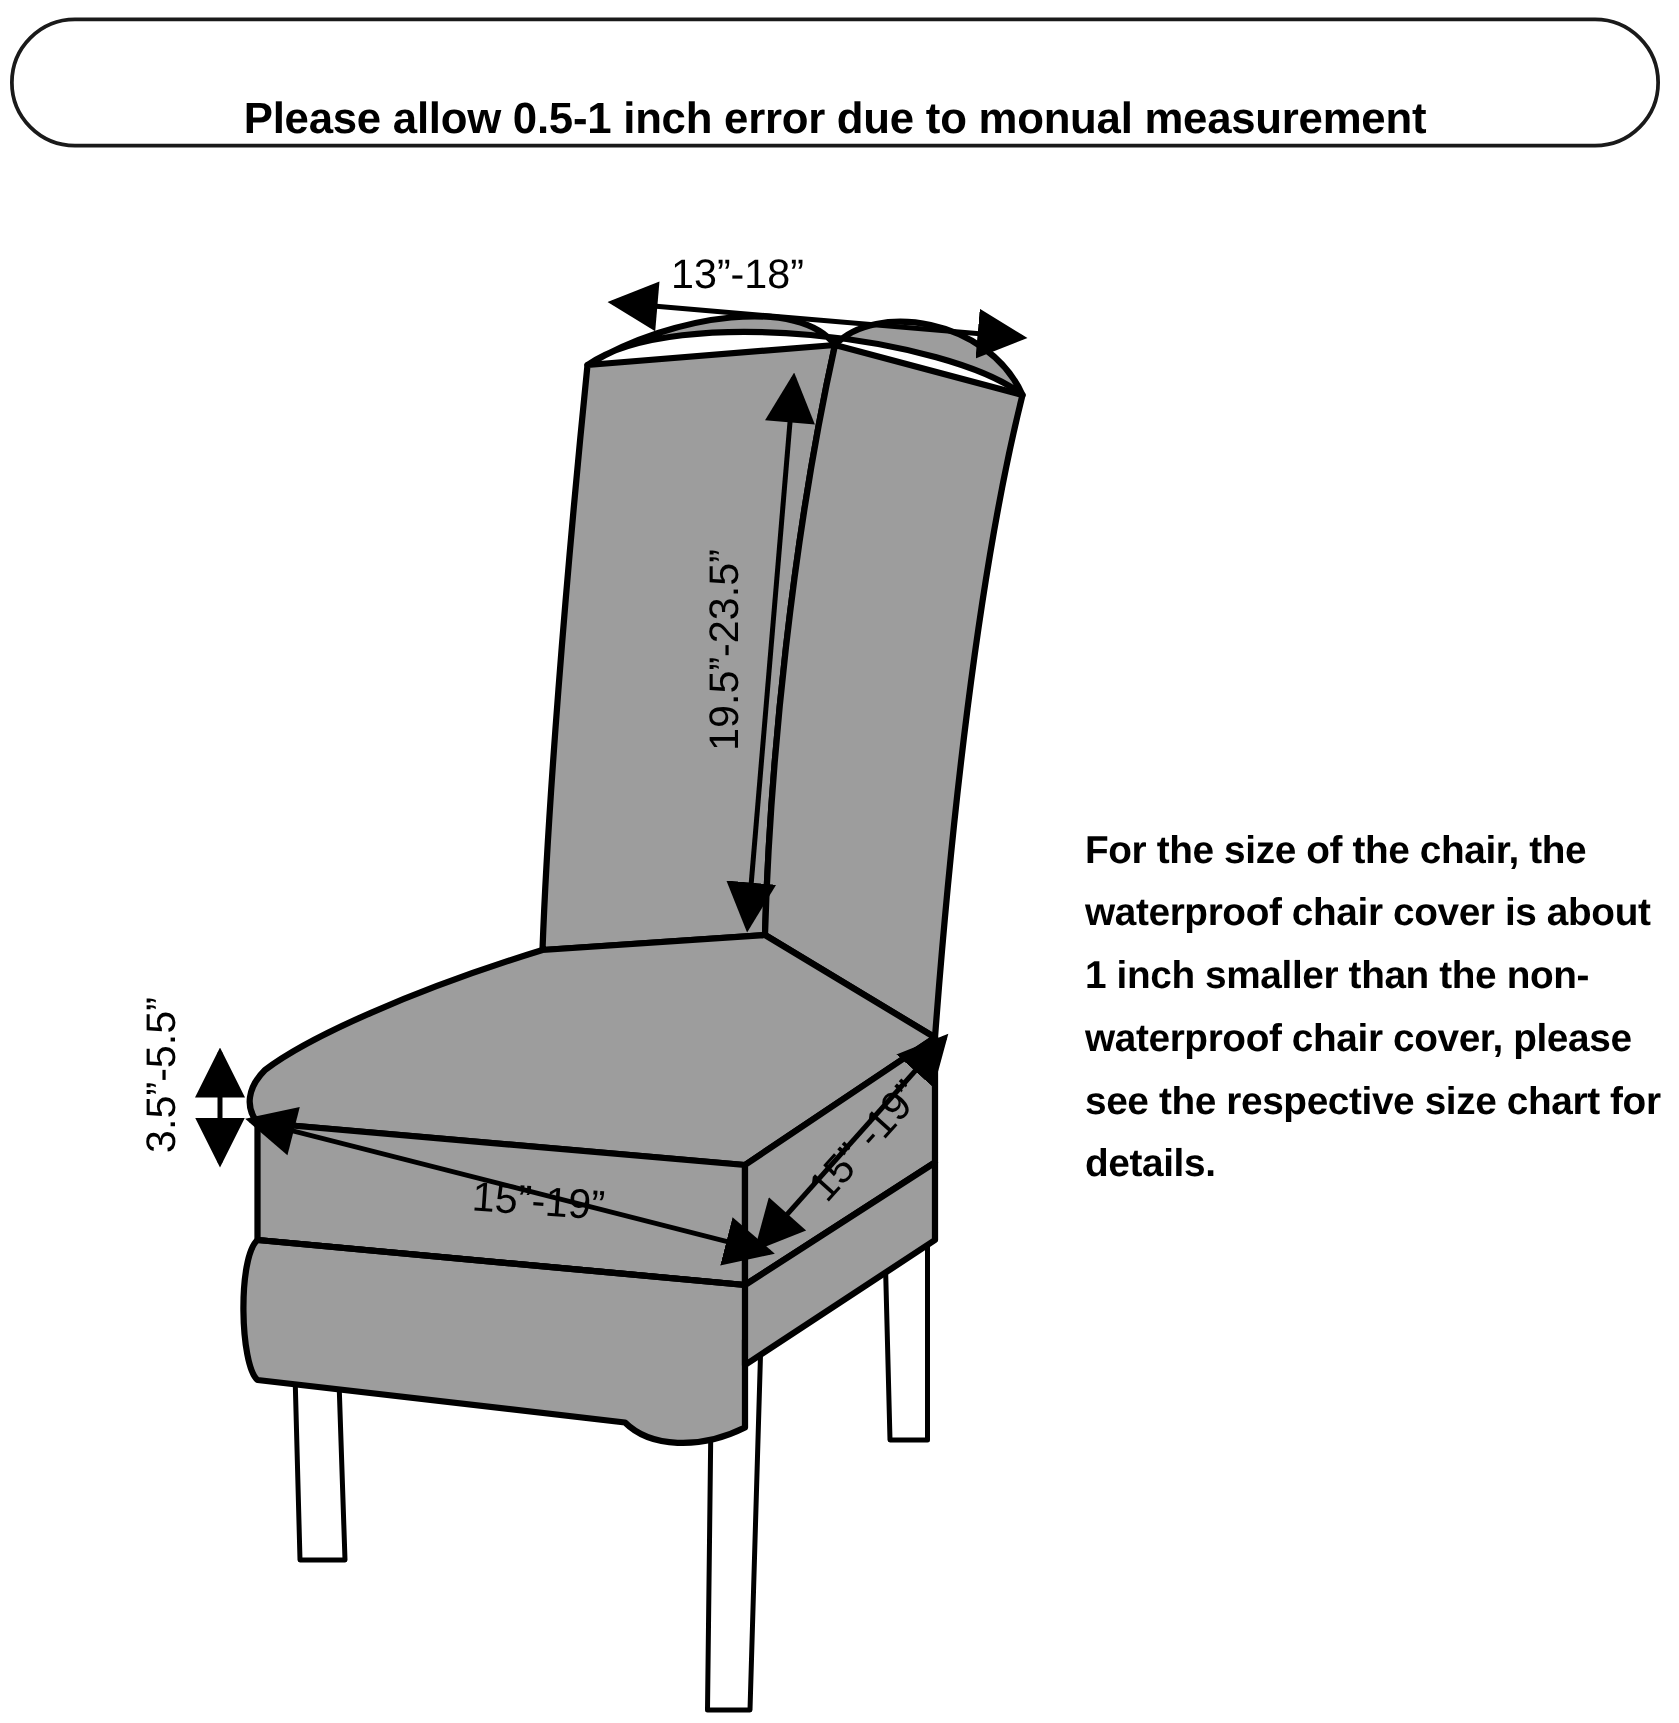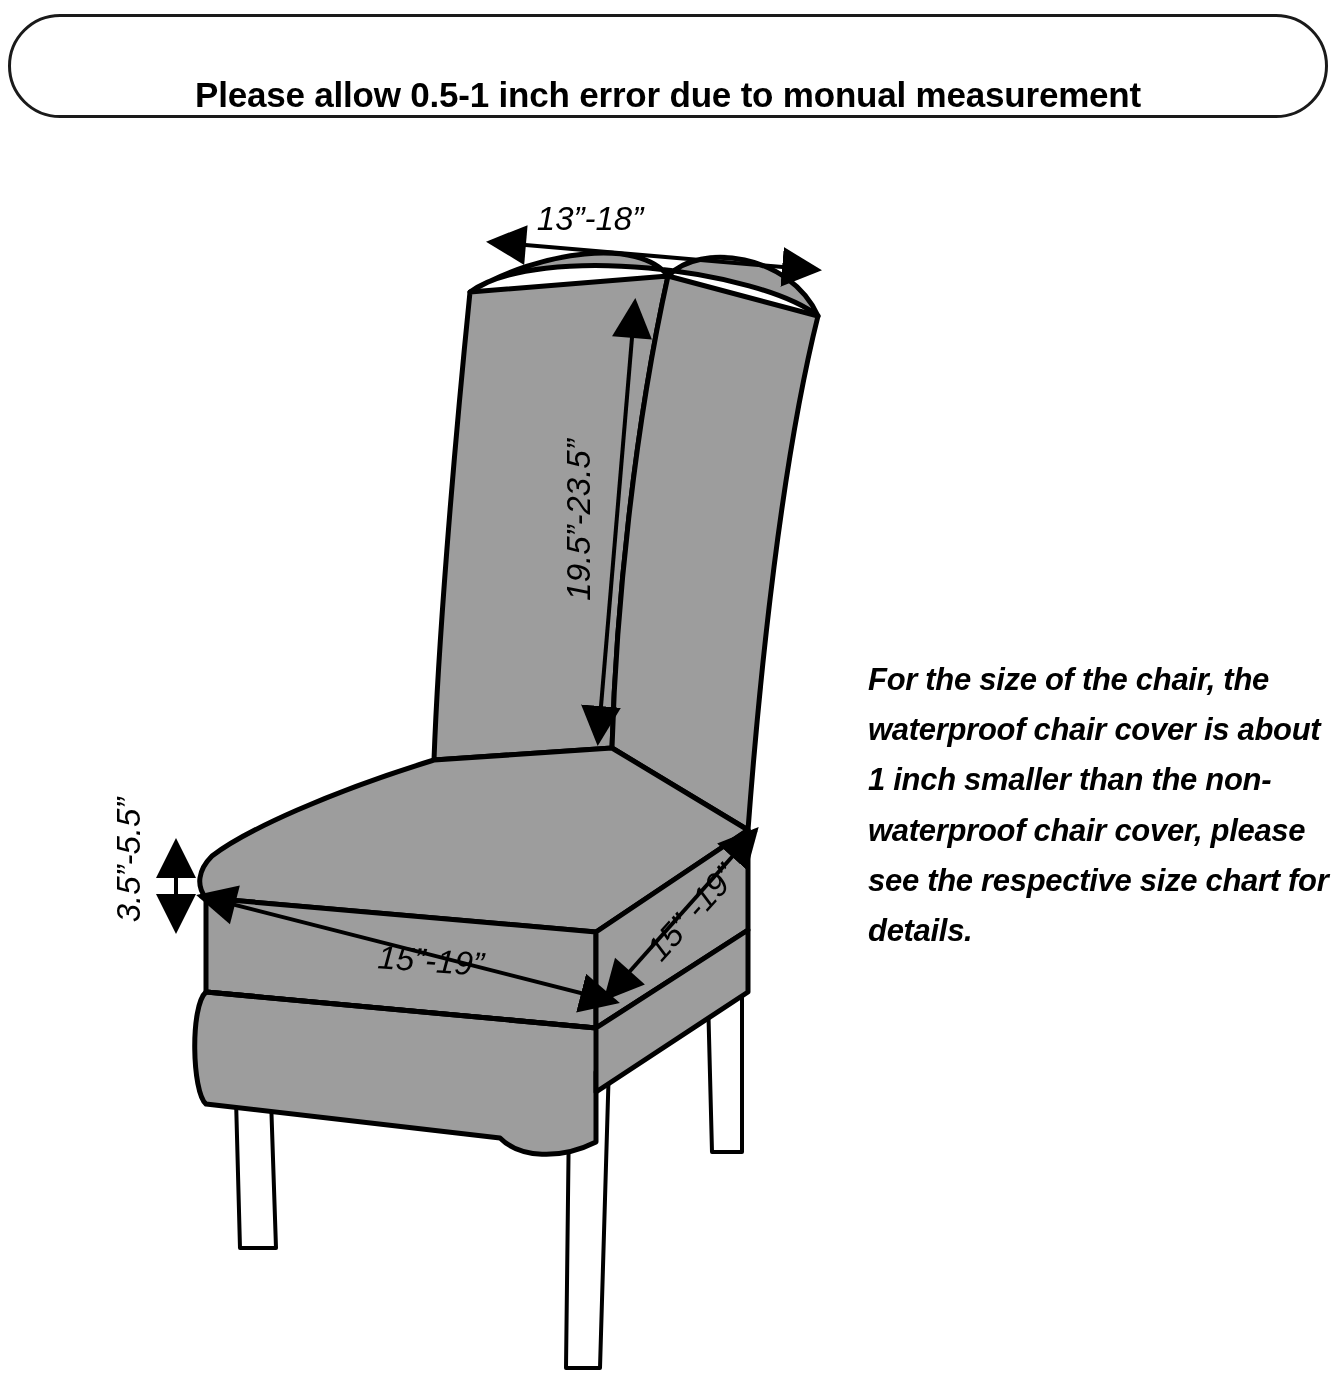--- a/index.html
+++ b/index.html
@@ -37,38 +37,36 @@
     white-space: nowrap;
   }
 
   
   #diagram {
     position: absolute;
     left: 0;
     top: 130px;
     width: 860px;
     height: 1248px;
-    font-style: italic;
   }
   #diagram svg { display: block; }
 
   
   #note {
     position: absolute;
     left: 868px;
     top: 655px;
     width: 470px;
   }
   #note p {
     margin: 0;
     font-size: 31px;
     font-weight: bold;
     line-height: 1.62;
     letter-spacing: -0.3px;
-    font-style: italic;
   }
 
   
   .dim {
     font-family: "Liberation Sans", sans-serif;
     font-size: 33px;
     fill: #000000;
   }
 </style>
 </head>

